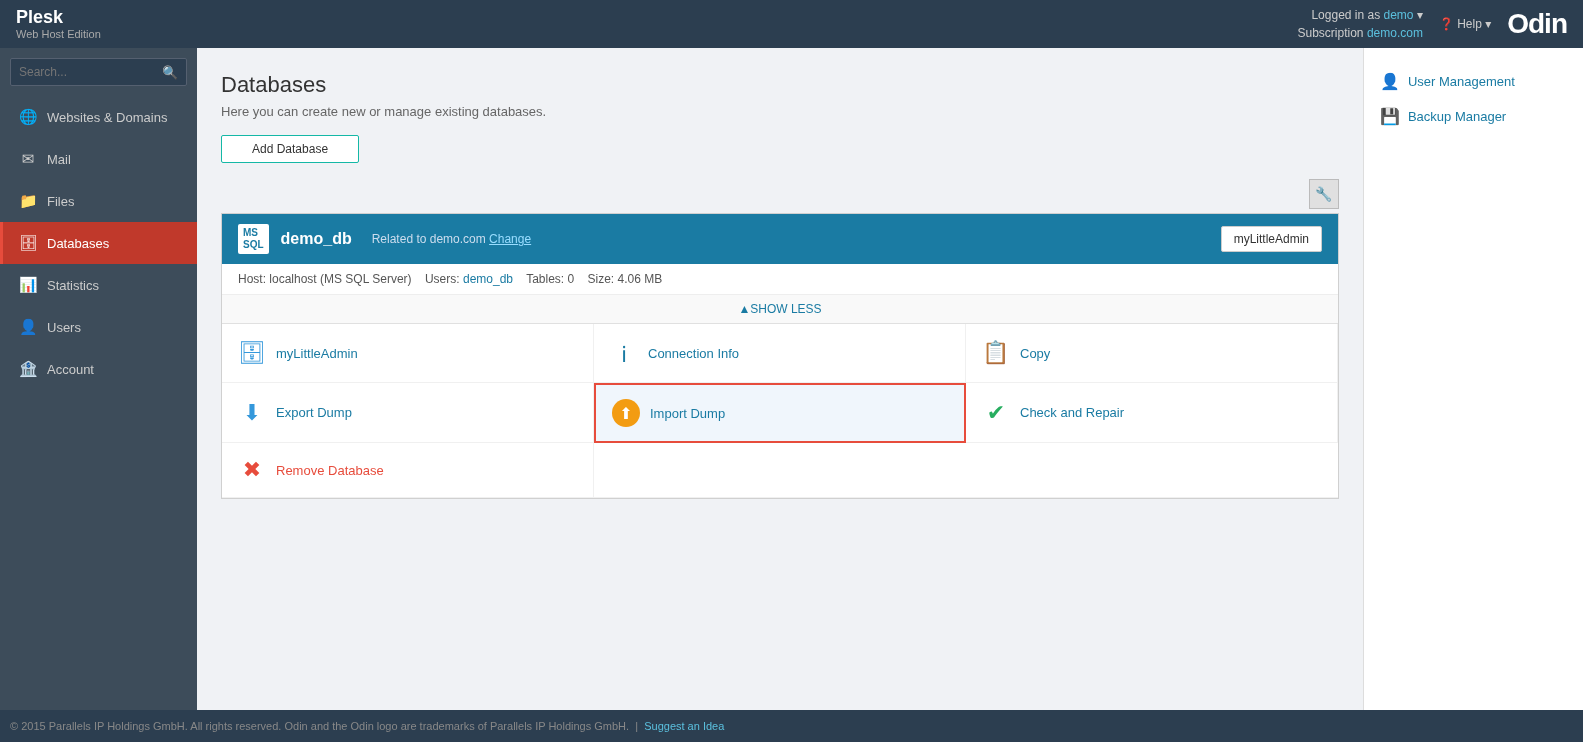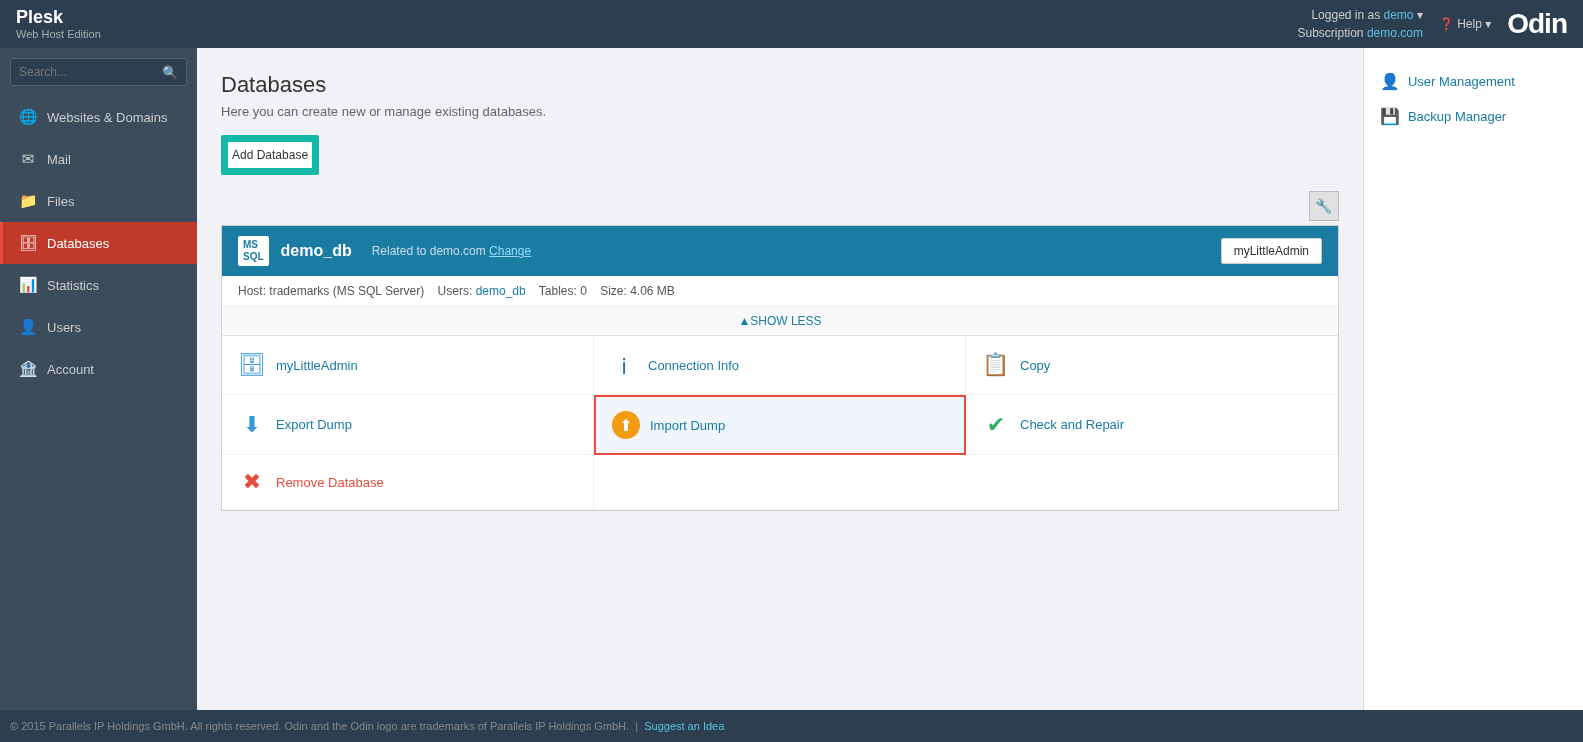--- a/index.html
+++ b/index.html
@@ -102,23 +102,23 @@
       color: #333;
       margin-bottom: 6px;
     }
     .page-subtitle {
       color: #666;
       font-size: 13px;
       margin-bottom: 16px;
     }
     .add-database-btn {
       display: inline-block;
-      padding: 6px 4px;
+      padding: 6px 30px;
       background: #fff;
-      border: 7px solid #14b8a6;
+      border: 1px solid #14b8a6;
       color: #333;
       font-size: 12px;
       cursor: pointer;
       border-radius: 2px;
       margin-bottom: 16px;
     }
 
     
     .toolbar-row {
       display: flex;
@@ -356,21 +356,21 @@
             </div>
             <span class="db-name">demo_db</span>
             <span class="db-related">
               <span>Related to demo.com</span>
               <a>Change</a>
             </span>
           </div>
           <button class="my-little-admin-btn">myLittleAdmin</button>
         </div>
         <div class="db-info-row">
-          <span>Host: trademarks (MS SQL Server)</span>
+          <span>Host: localhost (MS SQL Server)</span>
           &nbsp;&nbsp;
           <span>Users:</span>
           <a>demo_db</a>
           &nbsp;&nbsp;
           <span>Tables: 0</span>
           &nbsp;&nbsp;
           <span>Size: 4.06 MB</span>
         </div>
         <div class="show-less-row">
           ▲ <span>SHOW LESS</span>

